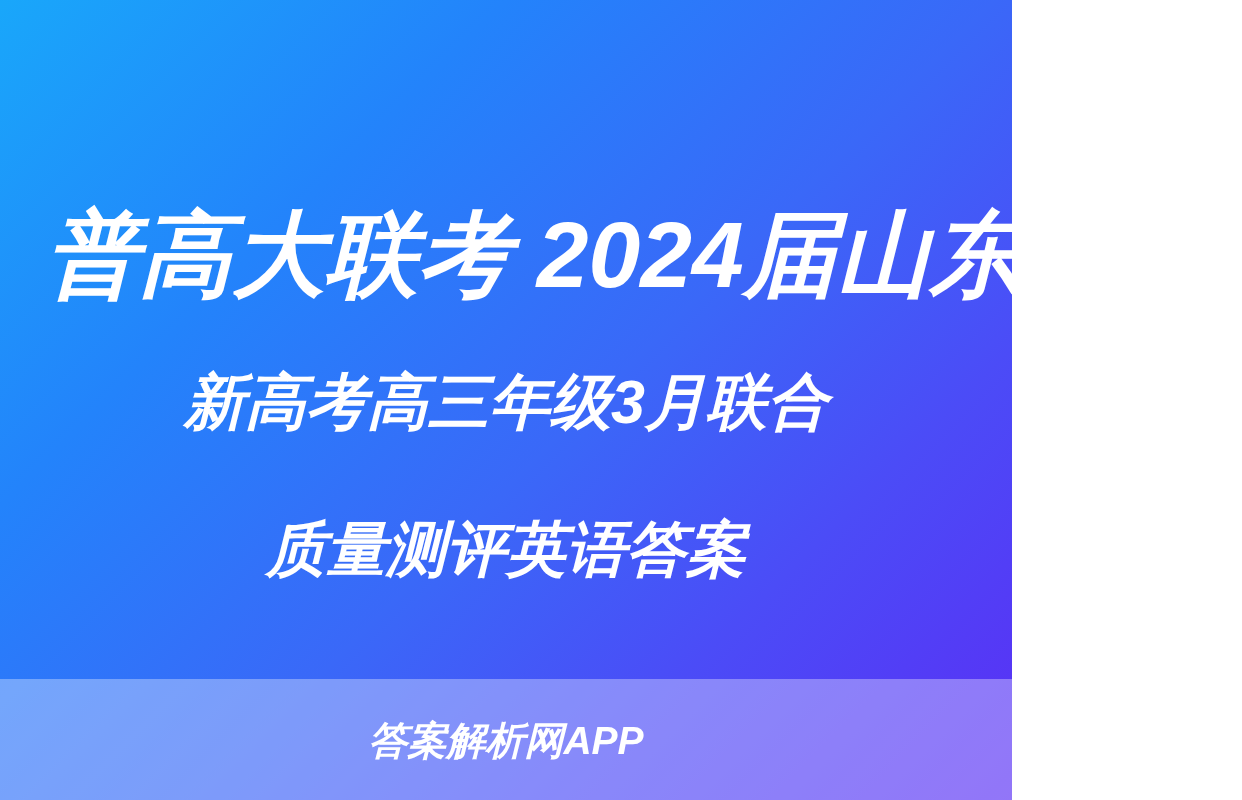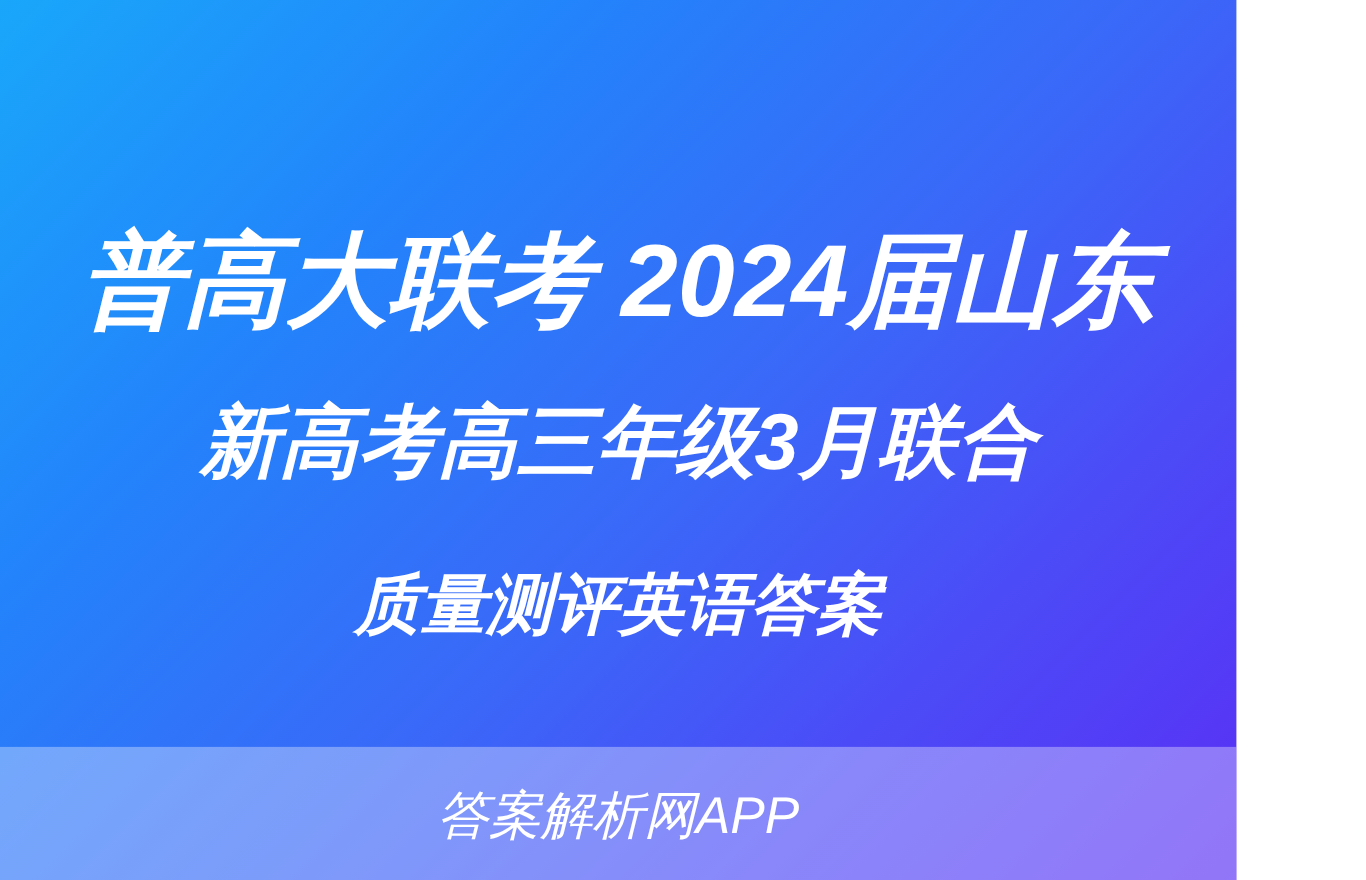--- a/index.html
+++ b/index.html
@@ -7,21 +7,21 @@
     margin: 0;
     padding: 0;
     background: #ffffff;
   }
   body {
     font-family: "Liberation Sans", "DejaVu Sans", sans-serif;
   }
 
   .poster {
     position: relative;
-    width: 1124px;
+    width: 1012px;
     height: 800px;
     overflow: hidden;
     
     background: linear-gradient(135deg,
                 #19a7fa 0%,
                 #2383fb 28%,
                 #3a68f8 55%,
                 #4b4cf7 75%,
                 #5a2ef5 100%);
   }
@@ -42,40 +42,40 @@
     line-height: 147px;
     letter-spacing: 0px;
     white-space: nowrap;
     -webkit-font-smoothing: antialiased;
   }
   .headline .hl-line {
     display: block;
     width: 100%;
   }
   .headline .hl-line.l1 { font-size: 93px; }
-  .headline .hl-line.l2 { font-size: 72px; }
+  .headline .hl-line.l2 { font-size: 61px; }
   .headline .hl-line.l3 { font-size: 60px; }
 
   
   .footer-band {
     position: absolute;
     left: 0;
     right: 0;
     top: 679px;
     height: 121px;
     background: rgba(255, 255, 255, 0.34);
     display: flex;
     align-items: center;
     justify-content: center;
   }
   .watermark {
     color: #ffffff;
-    font-weight: 400;
+    font-weight: 700;
     font-style: italic;
-    font-size: 47px;
+    font-size: 39px;
     letter-spacing: 0px;
     line-height: 1;
     white-space: nowrap;
     margin-top: 2px;
     -webkit-font-smoothing: antialiased;
   }
 </style>
 </head>
 <body>
 

